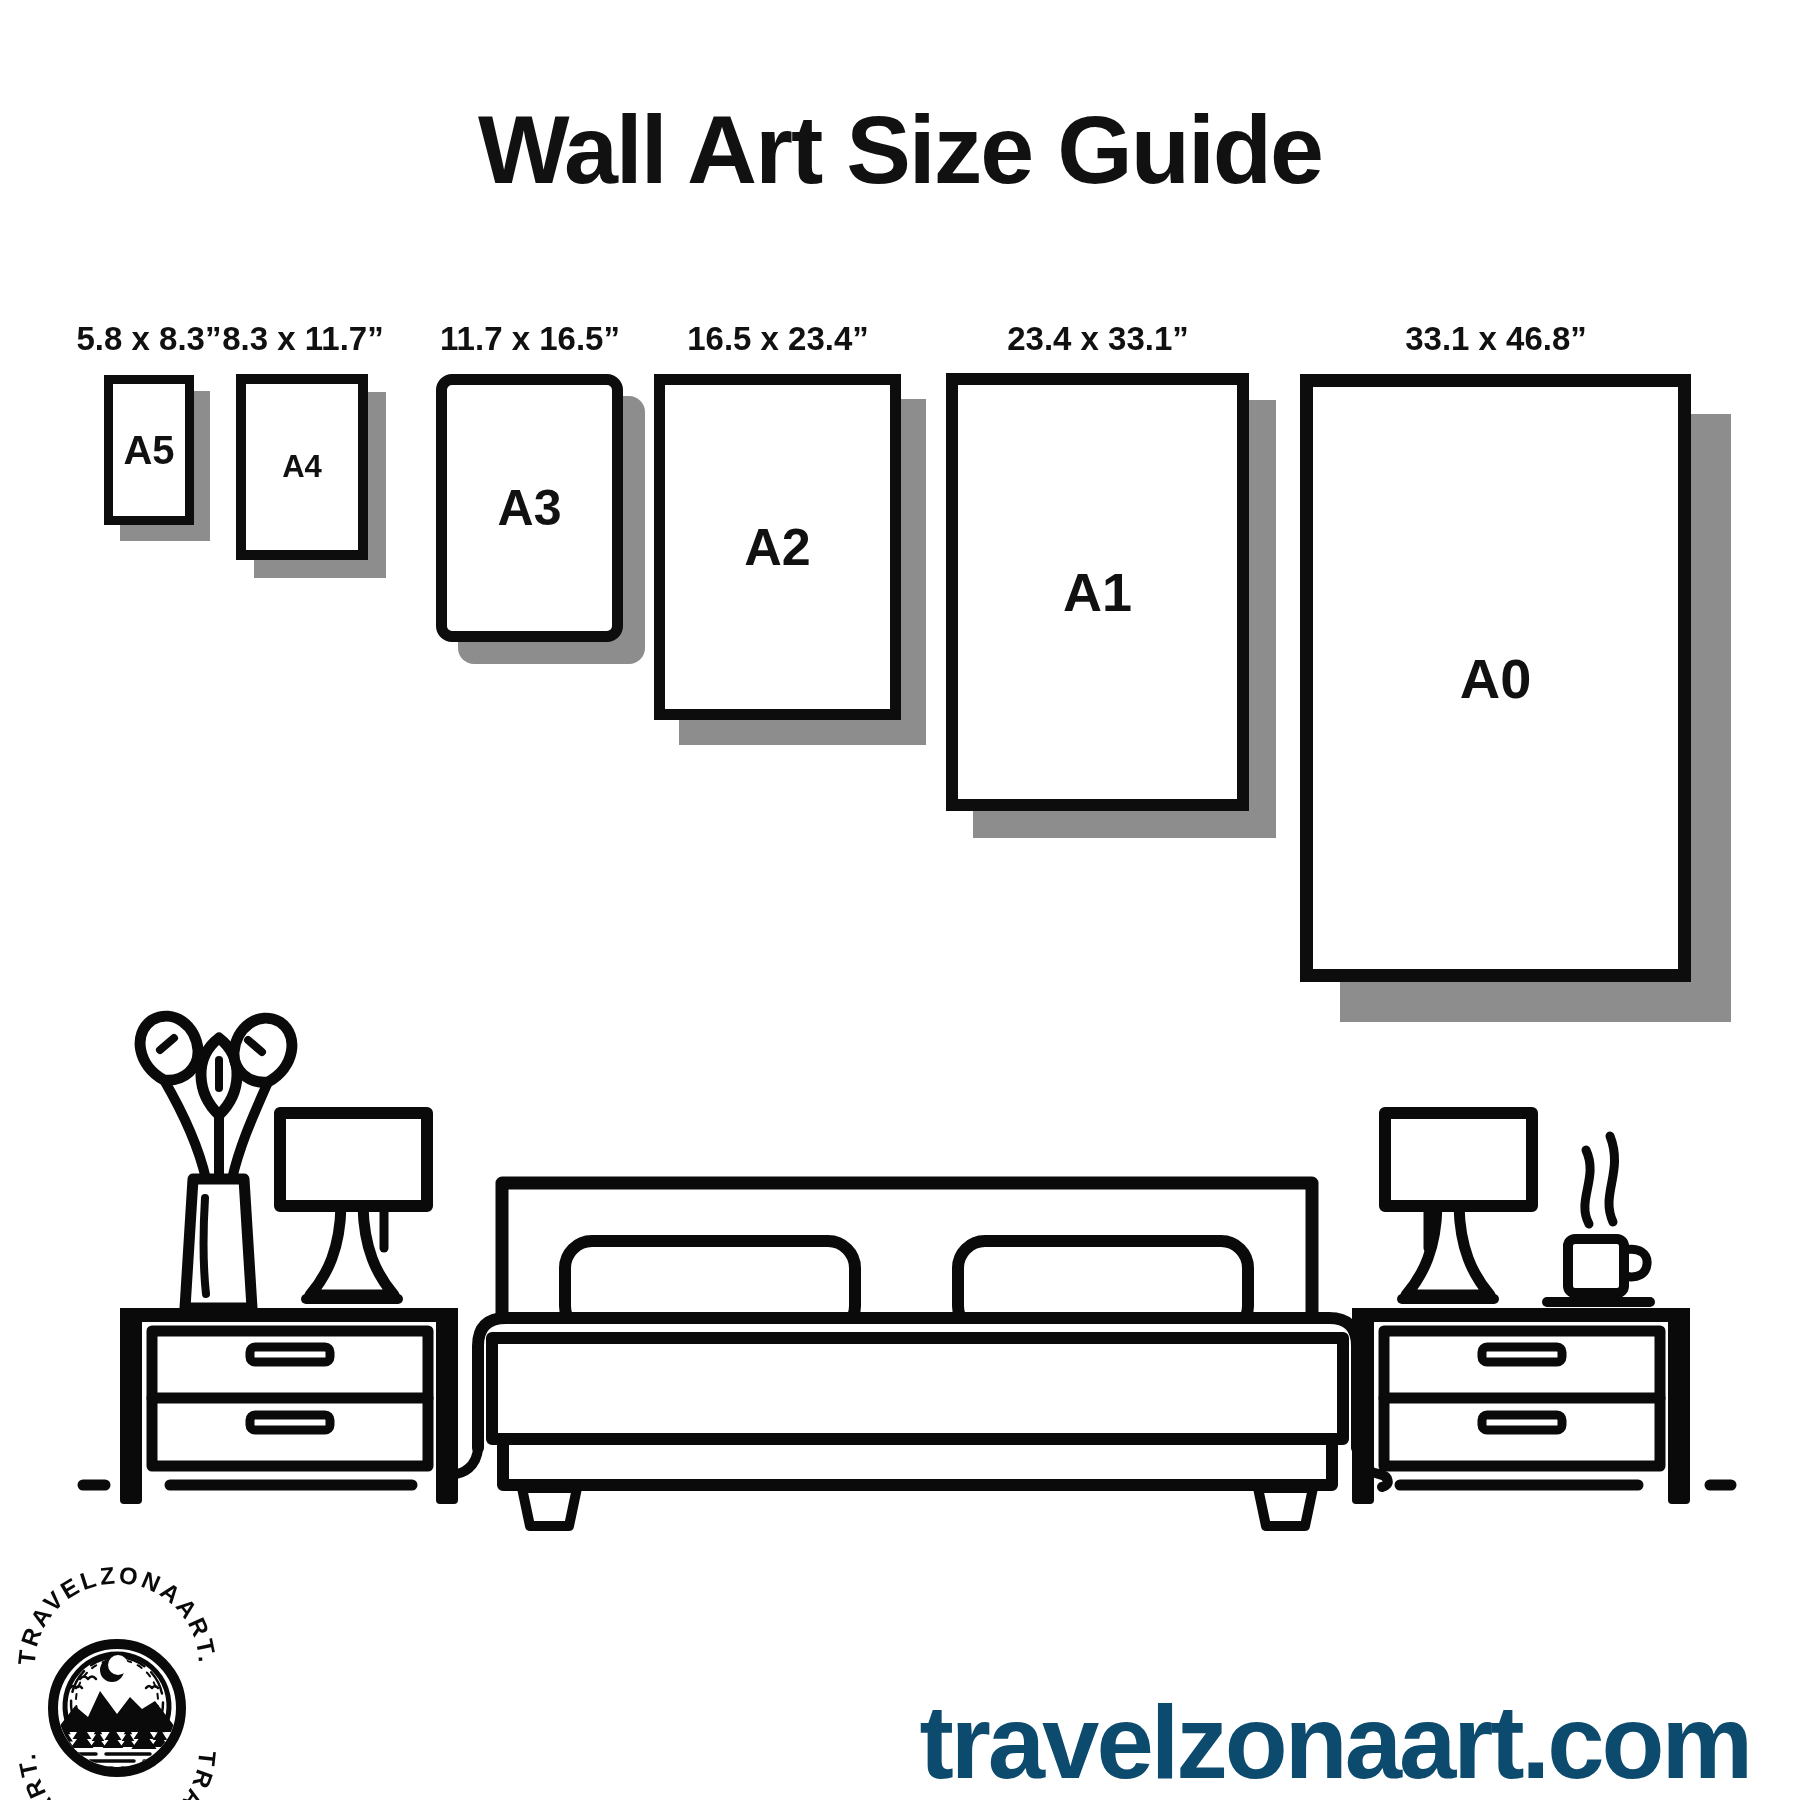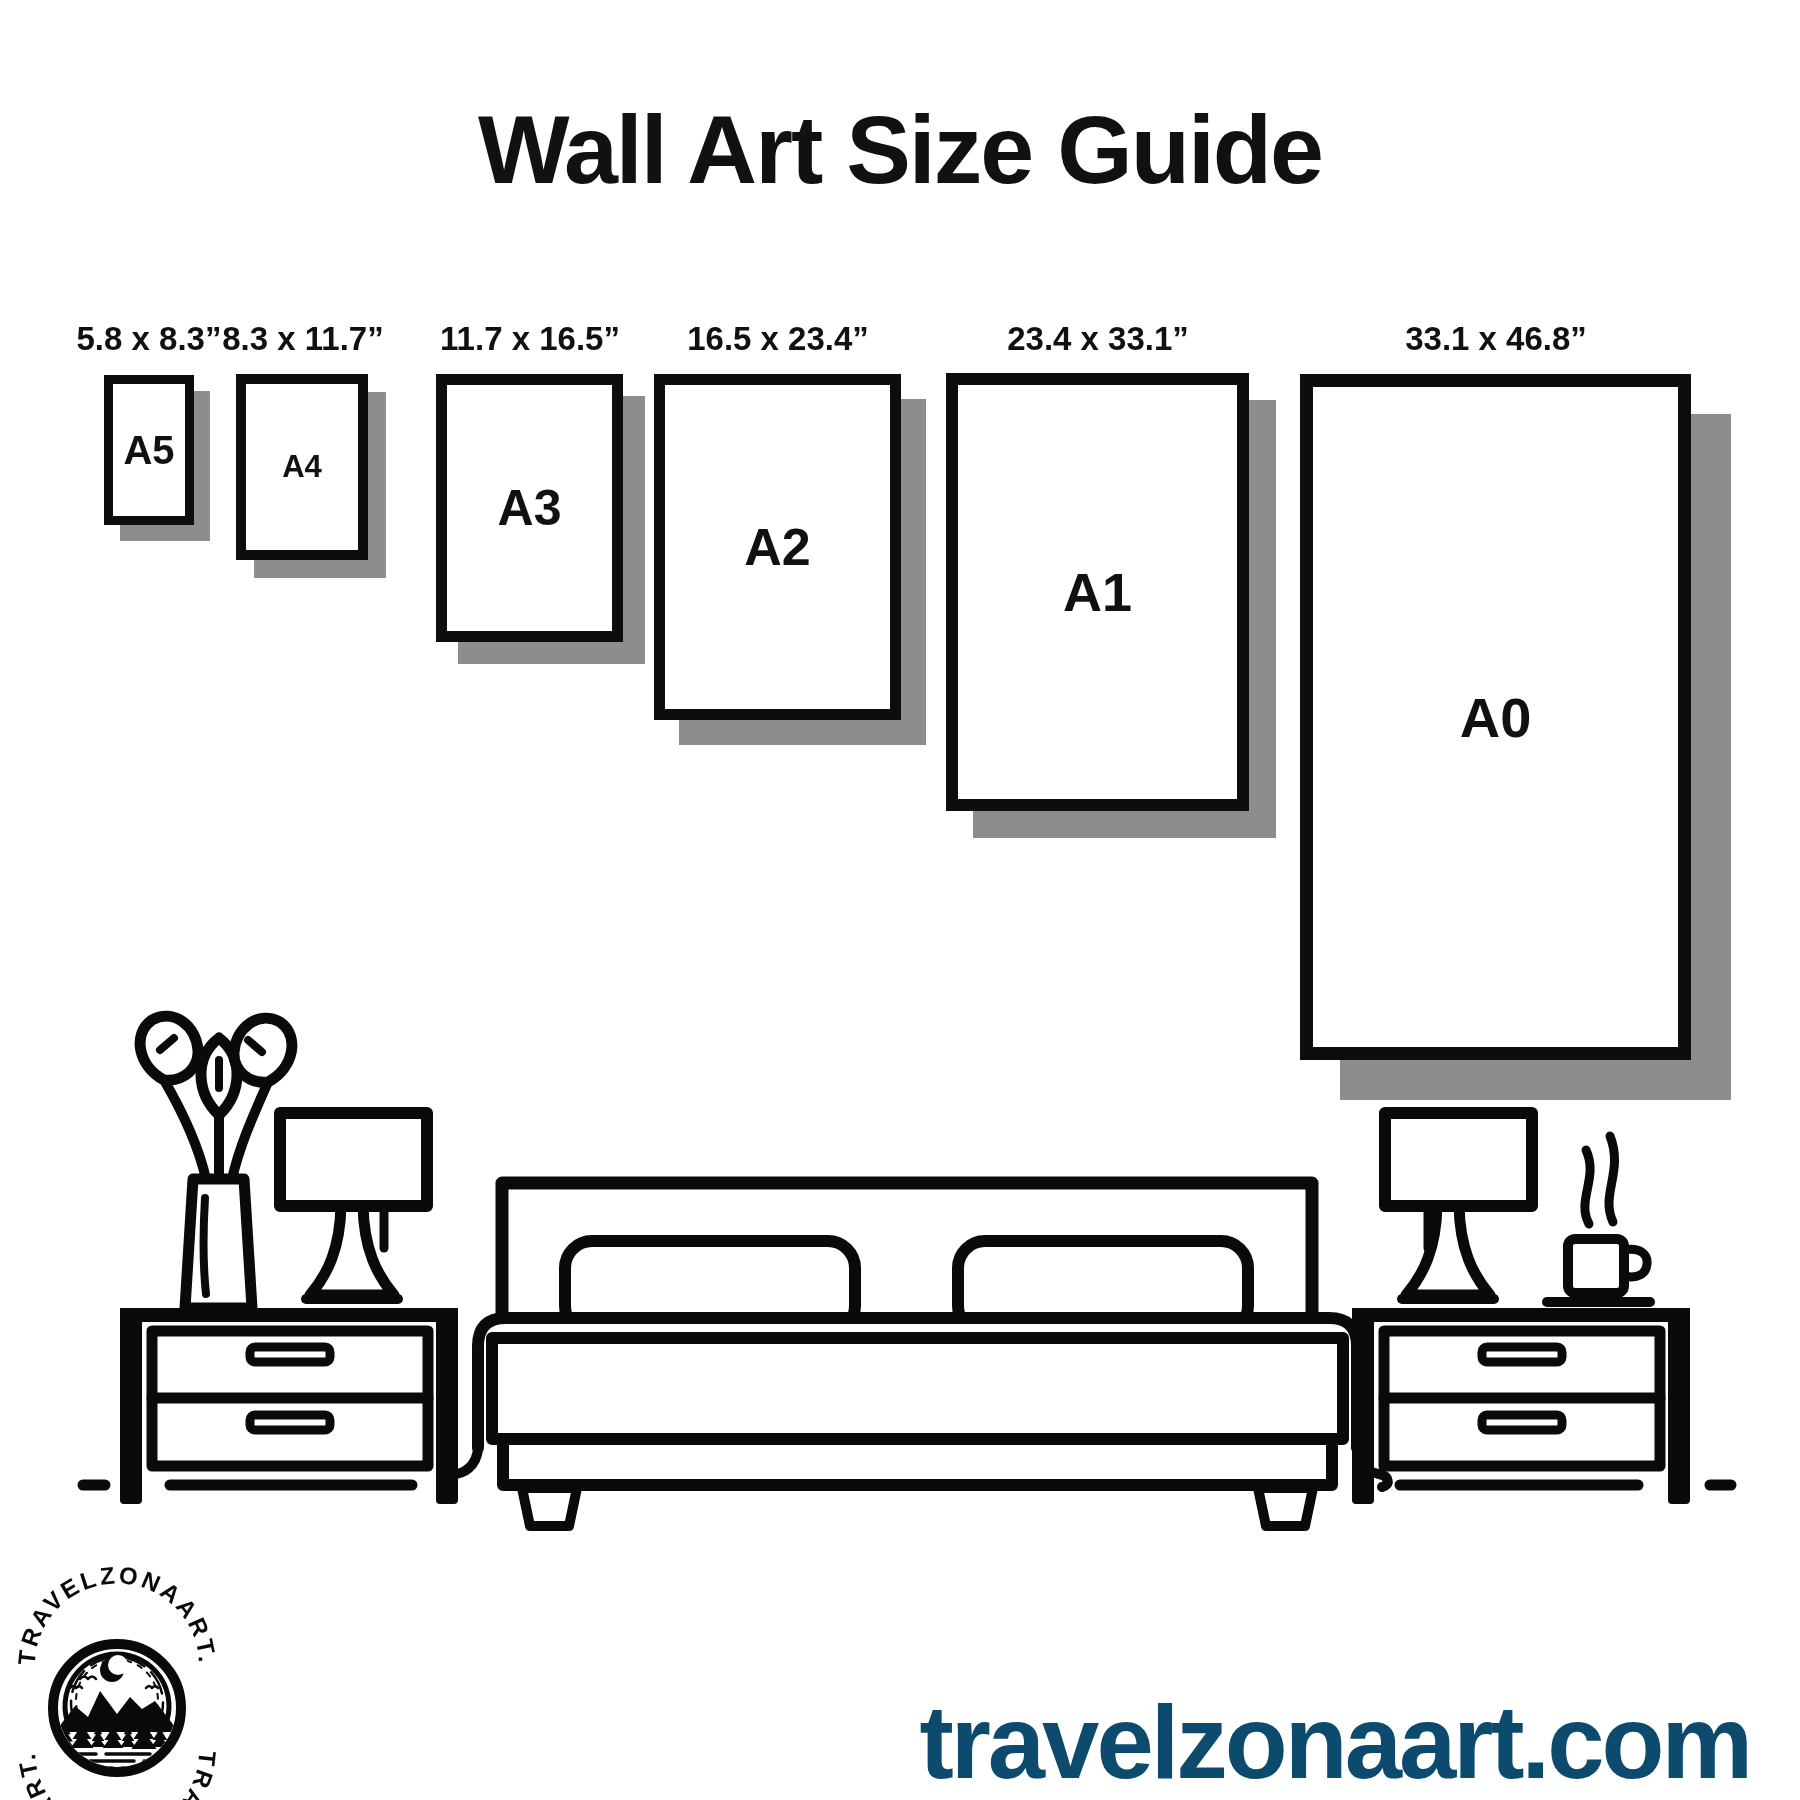--- a/index.html
+++ b/index.html
@@ -8,24 +8,24 @@
   .title{position:absolute;left:0;top:58px;width:1800px;text-align:center;
          font-size:97px;font-weight:bold;letter-spacing:-2px;color:#111;}
   .dims{position:absolute;width:340px;margin-left:-170px;text-align:center;
         font-size:33px;font-weight:bold;color:#111;top:284px;white-space:nowrap;}
   .frame{position:absolute;background:#fff;border-style:solid;border-color:#0d0d0d;
          box-sizing:border-box;display:flex;align-items:center;justify-content:center;}
   .code{font-weight:bold;color:#111;}
   .d-a5{left:149px}.d-a4{left:303px}.d-a3{left:530px}.d-a2{left:778px}.d-a1{left:1098px}.d-a0{left:1496px}
   .f-a5{left:104px;top:339px;width:90px;height:150px;border-width:9px;box-shadow:16px 16px 0 #8d8d8d;text-align:right;}
   .f-a4{left:236px;top:338px;width:132px;height:186px;border-width:10px;box-shadow:18px 18px 0 #8d8d8d;}
-  .f-a3{left:436px;top:338px;width:187px;height:268px;border-width:11px;box-shadow:22px 22px 0 #8d8d8d;}
+  .f-a3{left:436px;top:338px;width:187px;height:268px;border-width:11px;box-shadow:22px 22px 0 #8d8d8d;border-radius:16px;}
   .f-a2{left:654px;top:338px;width:247px;height:346px;border-width:11px;box-shadow:25px 25px 0 #8d8d8d;}
   .f-a1{left:946px;top:337px;width:303px;height:438px;border-width:12px;box-shadow:27px 27px 0 #8d8d8d;text-align:right;}
-  .f-a0{left:1300px;top:338px;width:391px;height:686px;border-width:13px;box-shadow:40px 40px 0 #8d8d8d;}
+  .f-a0{left:1300px;top:338px;width:391px;height:608px;border-width:13px;box-shadow:40px 40px 0 #8d8d8d;}
   .c-a5{font-size:40px}.c-a4{font-size:31px}.c-a3{font-size:50px}
   .c-a2{font-size:52px}.c-a1{font-size:54px}.c-a0{font-size:56px}
   .scene{position:absolute;left:0;top:0;width:1800px;height:1800px;}
   .site{position:absolute;right:50px;top:1648px;font-size:103px;font-weight:bold;
         letter-spacing:-3px;color:#0c4a6e;white-space:nowrap;}
   .logo-text{font-size:24px;font-weight:bold;letter-spacing:3px;}
 </style>
 </head>
 <body>
 

